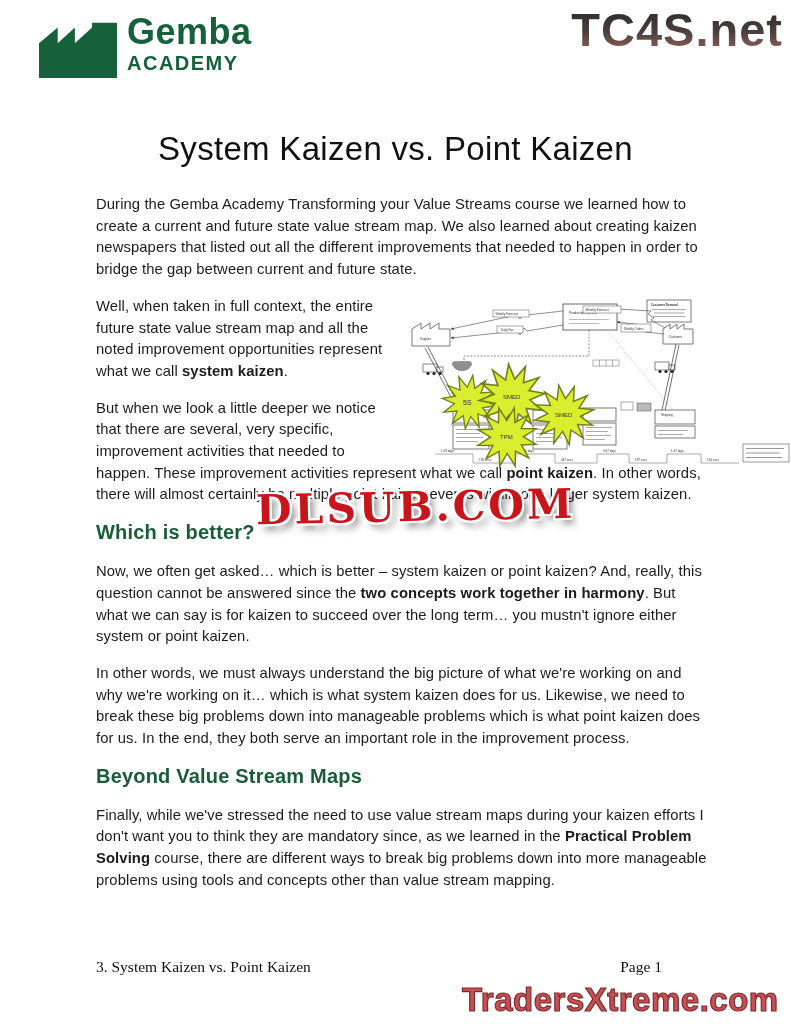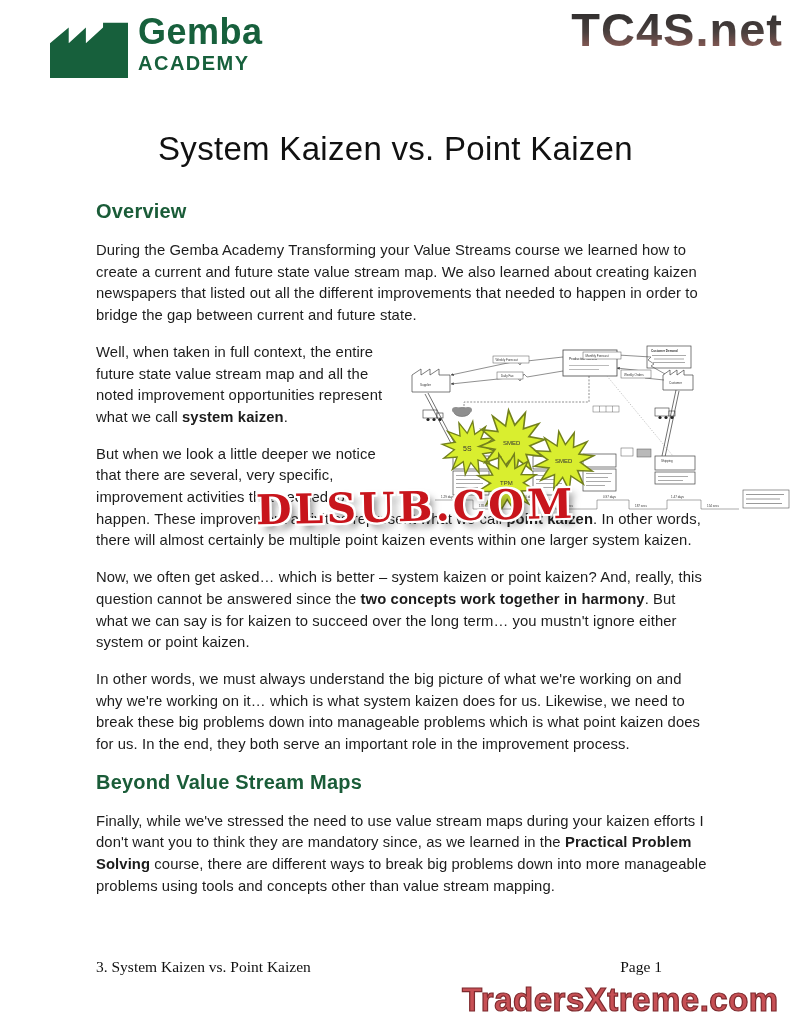--- a/index.html
+++ b/index.html
@@ -6,21 +6,21 @@
   html,body { width: 791px; height: 1024px; }
   body {
     position: relative;
     background: #ffffff;
     font-family: "Liberation Sans", sans-serif;
     color: #1c1c1c;
     overflow: hidden;
   }
 
   
-  .logo { position: absolute; top: 12px; left: 50px; display: flex; align-items: flex-start; }
+  .logo { position: absolute; top: 12px; left: 39px; display: flex; align-items: flex-start; }
   .logo-factory {
     width: 78px; height: 60px; margin-top: 6px;
     background: #17603c;
     clip-path: polygon(0 42%, 24% 16%, 24% 42%, 46% 16%, 46% 42%, 68% 16%, 68% 8%, 100% 8%, 100% 100%, 0 100%);
   }
   .logo-text { margin-left: 10px; color: #17603c; }
   .logo-brand { font-size: 36px; font-weight: bold; letter-spacing: 0.5px; line-height: 40px; }
   .logo-sub { font-size: 20px; font-weight: bold; letter-spacing: 1.5px; line-height: 22px; }
 
   .wm-tc4s {
@@ -97,21 +97,20 @@
     <div class="logo-sub">ACADEMY</div>
   </div>
 </div>
 
 <div class="wm-tc4s">TC4S.net</div>
 
 <div class="doc-title">System Kaizen vs. Point Kaizen</div>
 
 <div class="content">
 
-  <h2 class="sec">Overview</h2>
   <p>During the Gemba Academy Transforming your Value Streams course we learned how to create a current and future state value stream map.  We also learned about creating kaizen newspapers that listed out all the different improvements that needed to happen in order to bridge the gap between current and future state.</p>
 
   <div class="vsm-float">
     <svg width="385" height="180" viewBox="0 0 385 180">
       <defs>
         <marker id="ah" viewBox="0 0 6 6" refX="5.5" refY="3" markerWidth="5" markerHeight="5" orient="auto">
           <path d="M0,0 L6,3 L0,6 z" fill="#444"></path>
         </marker>
         <polygon id="burstShape" points="1,0 .53,.14 .87,.5 .39,.39 .5,.87 .14,.53 0,1 -.14,.53 -.5,.87 -.39,.39 -.87,.5 -.53,.14 -1,0 -.53,-.14 -.87,-.5 -.39,-.39 -.5,-.87 -.14,-.53 0,-1 .14,-.53 .5,-.87 .39,-.39 .87,-.5 .53,-.14" fill="#d9ee2f" stroke="#73811c" stroke-width="0.05"></polygon>
       </defs>
@@ -280,20 +279,21 @@
       <g>
         <use href="#burstShape" transform="translate(159,117) scale(30) rotate(-10)"></use>
         <text class="t6" x="150" y="119">SMED</text>
       </g>
     </svg>
   </div>
 
   <p><span>Well, when taken in full context, the entire future state value stream map and all the noted improvement opportunities represent what we call </span><b>system kaizen</b><span>.</span></p>
   <p><span>But when we look a little deeper we notice that there are several, very specific, improvement activities that needed to happen. These improvement activities represent what we call </span><b>point kaizen</b><span>. In other words, there will almost certainly be multiple point kaizen events within one larger system kaizen.</span></p>
 
+  <h2 class="sec" style="clear:both">Which is better?</h2>
   <p><span>Now, we often get asked… which is better – system kaizen or point kaizen?  And, really, this question cannot be answered since the </span><b>two concepts work together in harmony</b><span>.  But what we can say is for kaizen to succeed over the long term… you mustn't ignore either system or point kaizen.</span></p>
   <p>In other words, we must always understand the big picture of what we're working on and why we're working on it… which is what system kaizen does for us.  Likewise, we need to break these big problems down into manageable problems which is what point kaizen does for us.  In the end, they both serve an important role in the improvement process.</p>
 
   <h2 class="sec">Beyond Value Stream Maps</h2>
   <p><span>Finally, while we've stressed the need to use value stream maps during your kaizen efforts I don't want you to think they are mandatory since, as we learned in the </span><b>Practical Problem Solving</b><span> course, there are different ways to break big problems down into more manageable problems using tools and concepts other than value stream mapping.</span></p>
 </div>
 
 <div class="wm-dlsub">DLSUB.COM</div>
 <div class="wm-traders">TradersXtreme.com</div>
 

